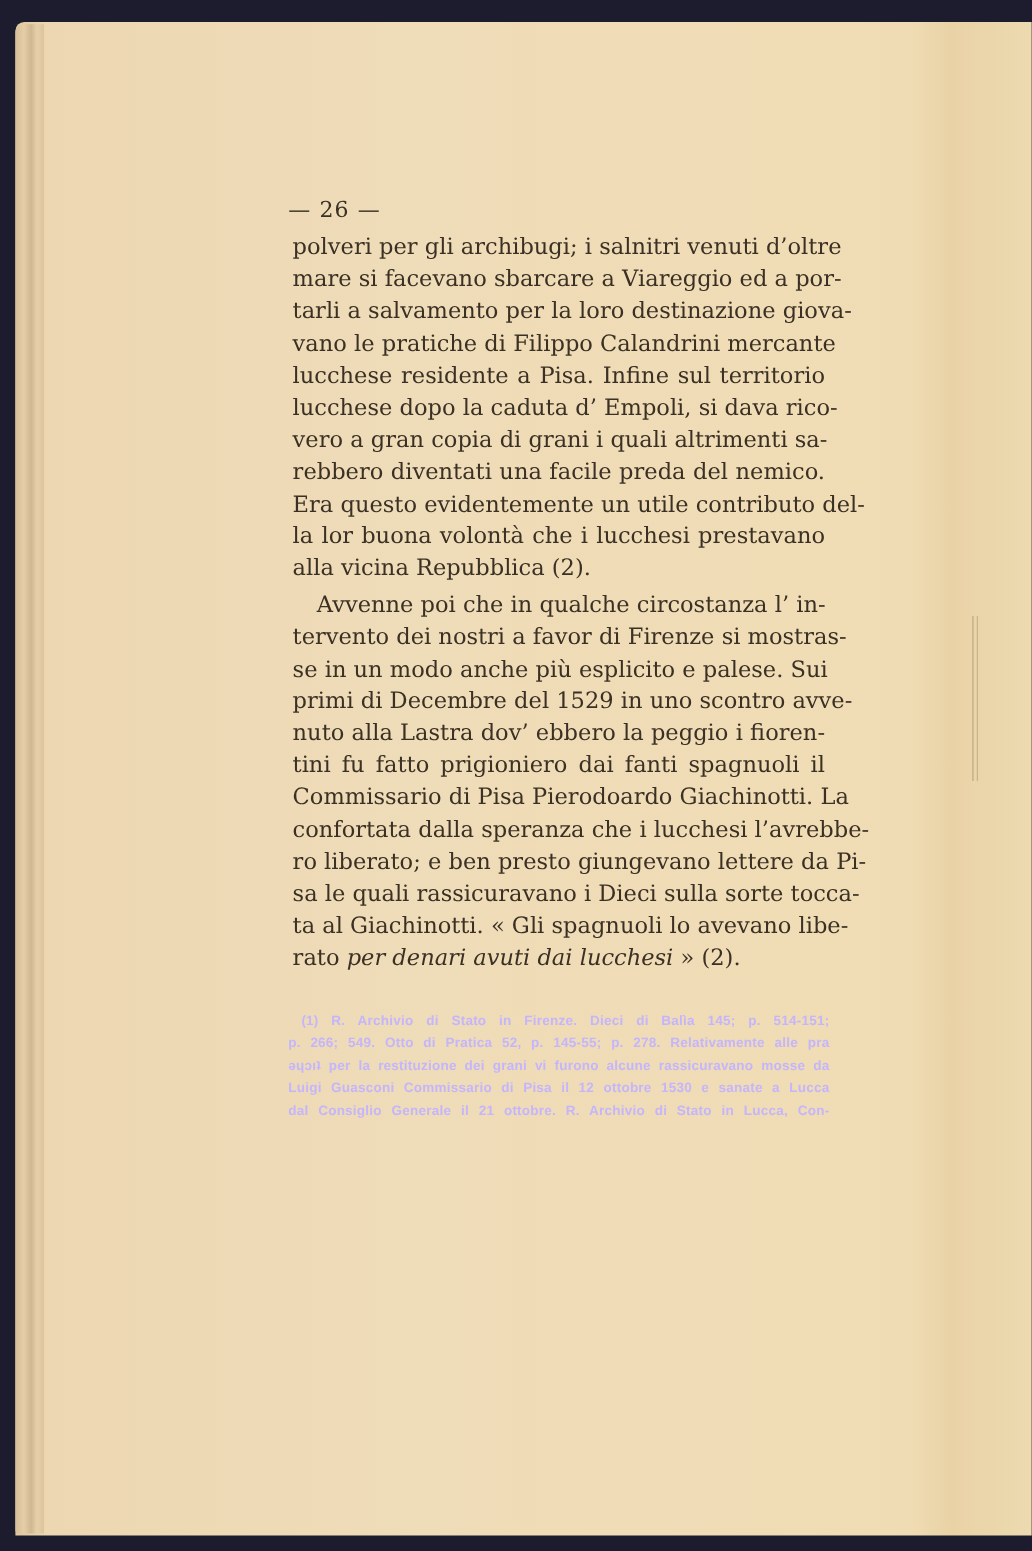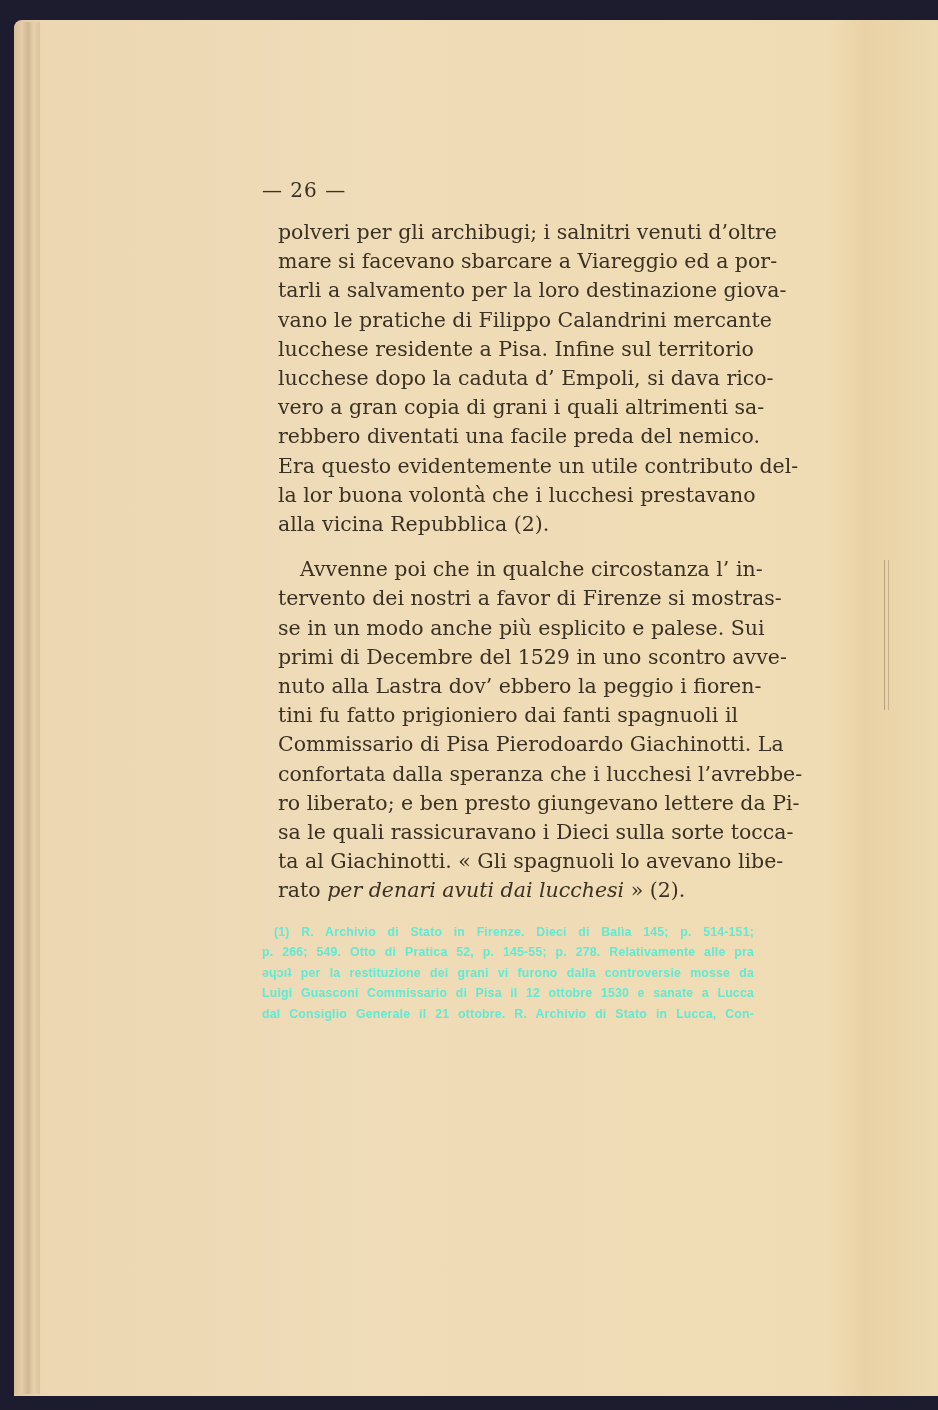--- a/index.html
+++ b/index.html
@@ -23,30 +23,30 @@
     border-left: 1px solid #b8a37e; border-right: 1px solid #c5ae88;
   }
   .content {
     position: absolute; left: 262px; top: 178px; width: 492px;
     font-family: "DejaVu Serif", serif; color: #3a3024;
   }
   .page-number {
     text-align: left; font-size: 20px; margin: 0 0 8px 0; letter-spacing: 1px;
   }
   .para {
-    font-size: 20.5px; line-height: 29.2px; margin: 16px;
+    font-size: 20.5px; line-height: 29.2px; margin: 4px;
     text-align: justify; text-align-last: left;
   }
   .line { display: block; white-space: nowrap; text-align-last: justify; text-align: justify; }
   .line.last { text-align-last: left; }
   .it { font-style: italic; }
   .footnotes {
-    margin-top: 12px;
+    margin-top: 32px;
     font-family: "Liberation Sans Narrow", "Liberation Sans", sans-serif;
-    font-size: 12.3px; line-height: 20.6px; color: #5eead4;
+    font-size: 12.3px; line-height: 20.6px; color: #c4b5fd;
     font-weight: bold; letter-spacing: 0.2px;
   }
   .fn .line { text-align-last: justify; }
   .fn .line.last { text-align-last: left; }
   .fn .first { text-indent: 12px; }
 </style>
 </head>
 <body>
 
 <div class="page"></div>
@@ -82,18 +82,18 @@
     <span class="line">ro liberato; e ben presto giungevano lettere da Pi-</span>
     <span class="line">sa le quali rassicuravano i Dieci sulla sorte tocca-</span>
     <span class="line">ta al Giachinotti. « Gli spagnuoli lo avevano libe-</span>
     <span class="line last"><span>rato </span><span class="it">per denari avuti dai lucchesi</span><span> » (2).</span></span>
   </p>
 
   <div class="footnotes">
     <div class="fn">
       <span class="line first">(1) R. Archivio di Stato in Firenze. Dieci di Balìa 145; p. 514-151;</span>
       <span class="line">p. 266; 549. Otto di Pratica 52, p. 145-55; p. 278. Relativamente alle pra</span>
-      <span class="line">ǝɥɔıʇ per la restituzione dei grani vi furono dalla controversie mosse da</span>
+      <span class="line">ǝɥɔıʇ per la restituzione dei grani vi furono alcune rassicuravano mosse da</span>
       <span class="line">Luigi Guasconi Commissario di Pisa il 12 ottobre 1530 e sanate a Lucca</span>
       <span class="line">dal Consiglio Generale il 21 ottobre. R. Archivio di Stato in Lucca, Con-</span>
     </div>
   </div>
 </div>
 
 </body></html>

